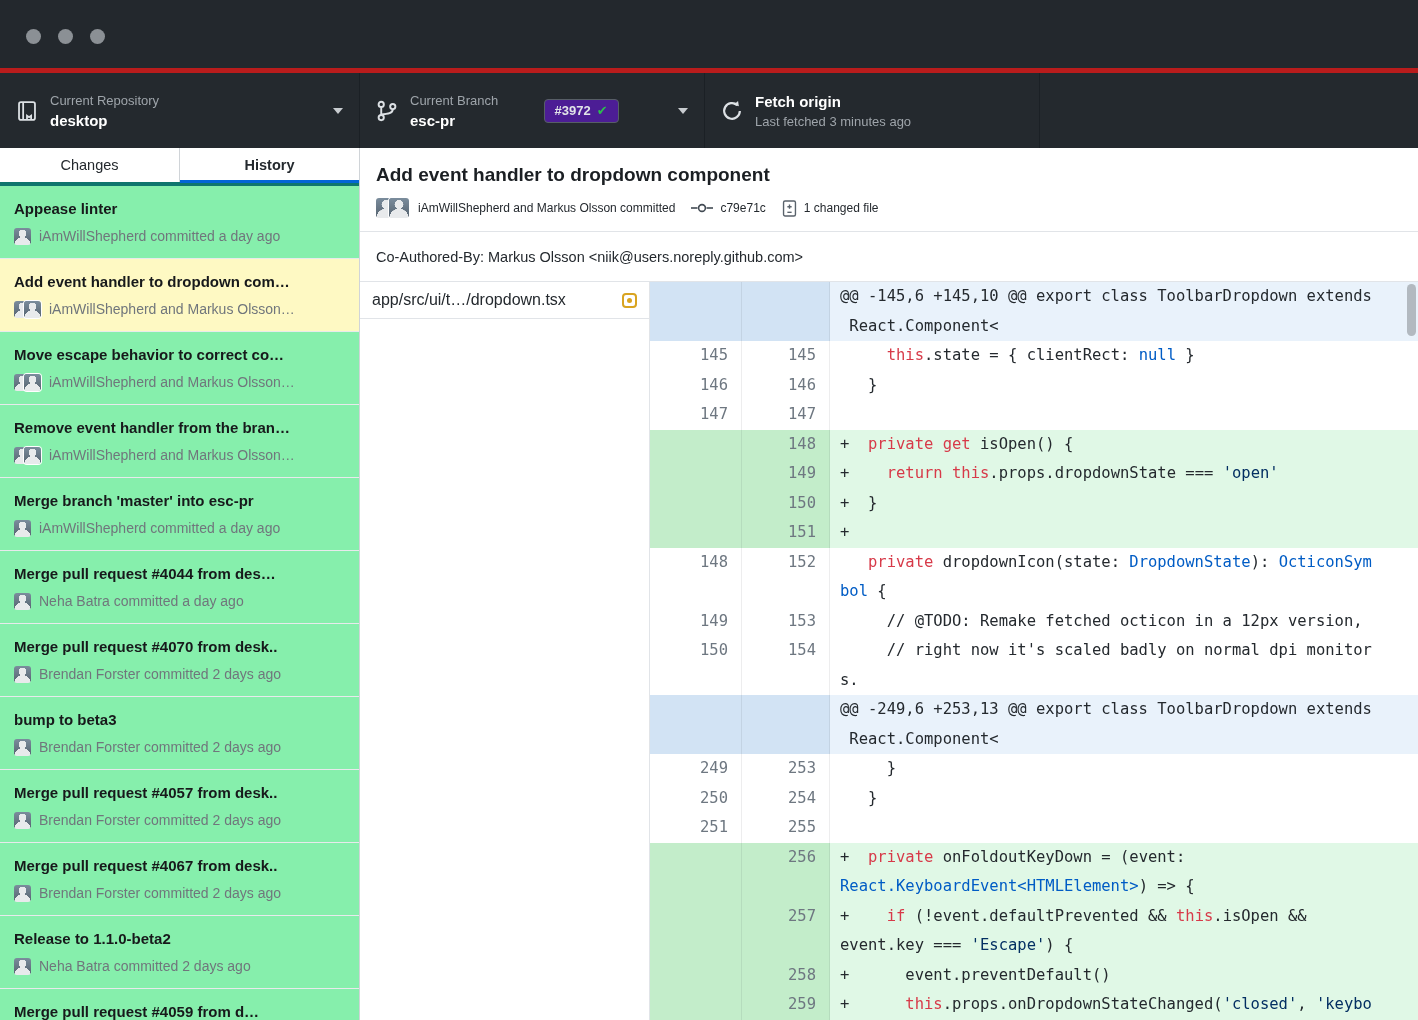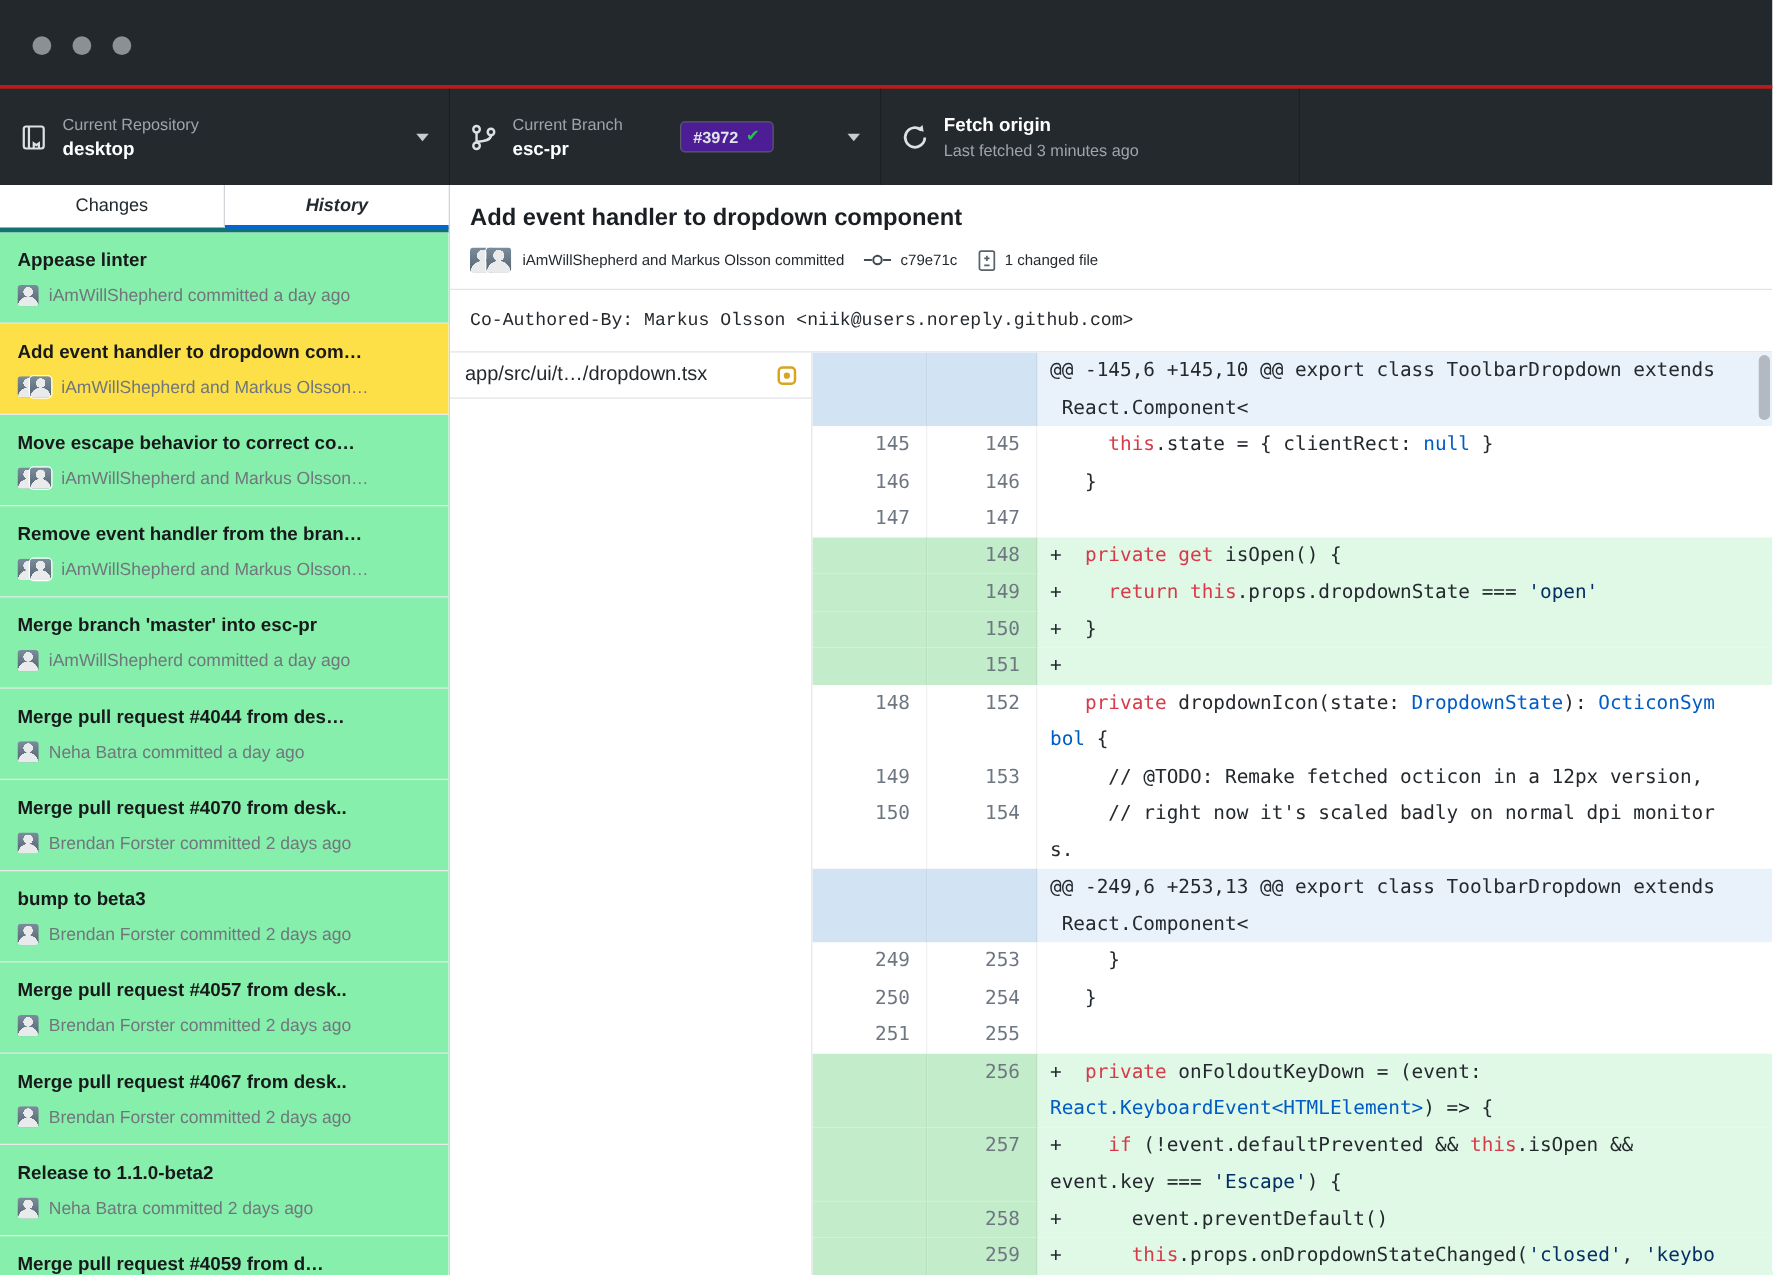--- a/index.html
+++ b/index.html
@@ -10,21 +10,21 @@
   }
   .app { position:relative; width:1418px; height:1020px; overflow:hidden; }
 
   
   .titlebar { position:absolute; top:0; left:0; right:0; height:68px; background:#23282d; }
   .tl { position:absolute; top:29px; width:15px; height:15px; border-radius:50%; background:#8b9095; }
   .tl.close { left:26px; } .tl.min { left:58px; } .tl.zoom { left:90px; }
 
   
   .toolbar { position:absolute; top:68px; left:0; right:0; height:80px; background:#24292e;
-             border-top:3px solid #b91c1c; display:flex; }
+             border-top:5px solid #b91c1c; display:flex; }
   .tool-sec { display:flex; align-items:center; border-right:1px solid #1b2025; padding:0 16px; cursor:default; }
   .sec-repo { width:360px; } .sec-branch { width:345px; } .sec-fetch { width:335px; }
   .tool-rest { flex:1; }
   .tool-icon { margin-right:12px; display:flex; flex:none; }
   .tool-text { display:flex; flex-direction:column; gap:4px; min-width:0; }
   .tool-label { font-size:13px; color:#9ea4aa; white-space:nowrap; }
   .tool-value { font-size:15px; font-weight:700; color:#fff; white-space:nowrap; }
   .chevron { margin-left:auto; width:0; height:0; border-left:5px solid transparent;
              border-right:5px solid transparent; border-top:6px solid #c8ccd0; flex:none; }
   .badge { margin-left:auto; margin-right:14px; background:#4c1d95; border:1px solid #575e66;
@@ -33,26 +33,26 @@
   .badge-check { color:#2cbe4e; font-size:13px; font-weight:700; }
   .fetch-title { font-size:15px; font-weight:700; color:#fff; }
   .fetch-sub { font-size:13px; color:#9ea4aa; }
 
   
   .sidebar { position:absolute; top:148px; left:0; width:360px; bottom:0; background:#fff;
              border-right:1px solid #d0d4d8; display:flex; flex-direction:column; overflow:hidden; }
   .tabs { display:flex; height:38px; border-bottom:4px solid #0f766e; flex:none; }
   .tab { flex:1; display:flex; align-items:center; justify-content:center; font-size:14.5px;
          color:#24292e; position:relative; cursor:pointer; }
-  .tab + .tab { border-left:1px solid #d0d4d8;font-style:italic; }
+  .tab + .tab { border-left:1px solid #d0d4d8; }
   .tab.active { font-weight:700; }
   .tab.active::after { content:""; position:absolute; left:0; right:0; bottom:-1px; height:3px; background:#0366d6; }
   .commit-list { flex:1; overflow:hidden; }
   .commit { padding:13px 14px 12px; border-bottom:1px solid #e8eaec; background:#86efac; }
-  .commit.selected { background:#fde047; }
+  .commit.selected { background:#fef9c3; }
   .c-title { font-size:15px; font-weight:700; color:#17191b; line-height:20px;
              white-space:nowrap; overflow:hidden; margin-bottom:8px; }
   .c-meta { display:flex; align-items:center; gap:8px; font-size:14px; line-height:19px; color:#70767c; }
   .c-meta-text { white-space:nowrap; overflow:hidden; }
   .avset { display:flex; flex:none; }
   .avatar { width:17px; height:17px; border-radius:3px; flex:none;
     background:
       radial-gradient(circle at 50% 32%, #e8eaec 0 26%, rgba(0,0,0,0) 27%),
       radial-gradient(circle at 50% 102%, #e8eaec 0 42%, rgba(0,0,0,0) 43%),
       linear-gradient(#7b8d9d,#55626e); }
@@ -62,21 +62,21 @@
   .main { position:absolute; left:360px; top:148px; right:0; bottom:0; background:#fff;
           display:flex; flex-direction:column; }
   .summary { padding:15px 16px 13px; border-bottom:1px solid #e1e4e8; flex:none; }
   .summary h1 { margin:0 0 11px; font-size:19px; font-weight:700; color:#1b1f23; line-height:24px; }
   .byline { display:flex; align-items:center; font-size:12px; color:#24292e; }
   .byline .avatar { width:20px; height:20px; }
   .byline .avset { margin-right:9px; }
   .mini-icon { display:flex; align-items:center; margin:0 7px 0 16px; flex:none; }
   .coauthor { padding:0 16px; height:50px; display:flex; align-items:center; flex:none;
               border-bottom:1px solid #e1e4e8; color:#24292e;
-              font-family:Liberation Mono, monospace; font-size:14.5px; }
+              font-family:Liberation Sans, sans-serif; font-size:14.5px; }
 
   .content { flex:1; display:flex; min-height:0; }
   .filelist { width:290px; flex:none; border-right:1px solid #e1e4e8; overflow:hidden; }
   .filerow { height:37px; border-bottom:1px solid #e1e4e8; display:flex; align-items:center;
              gap:8px; padding:0 12px; font-size:16px; color:#24292e; cursor:pointer; }
   .filepath { flex:1; white-space:nowrap; overflow:hidden; }
   .mod-icon { width:15px; height:15px; border:2px solid #d9a420; border-radius:4px;
               position:relative; flex:none; }
   .mod-icon::after { content:""; position:absolute; left:50%; top:50%; width:5px; height:5px;
               margin:-2.5px 0 0 -2.5px; border-radius:50%; background:#d9a420; }

